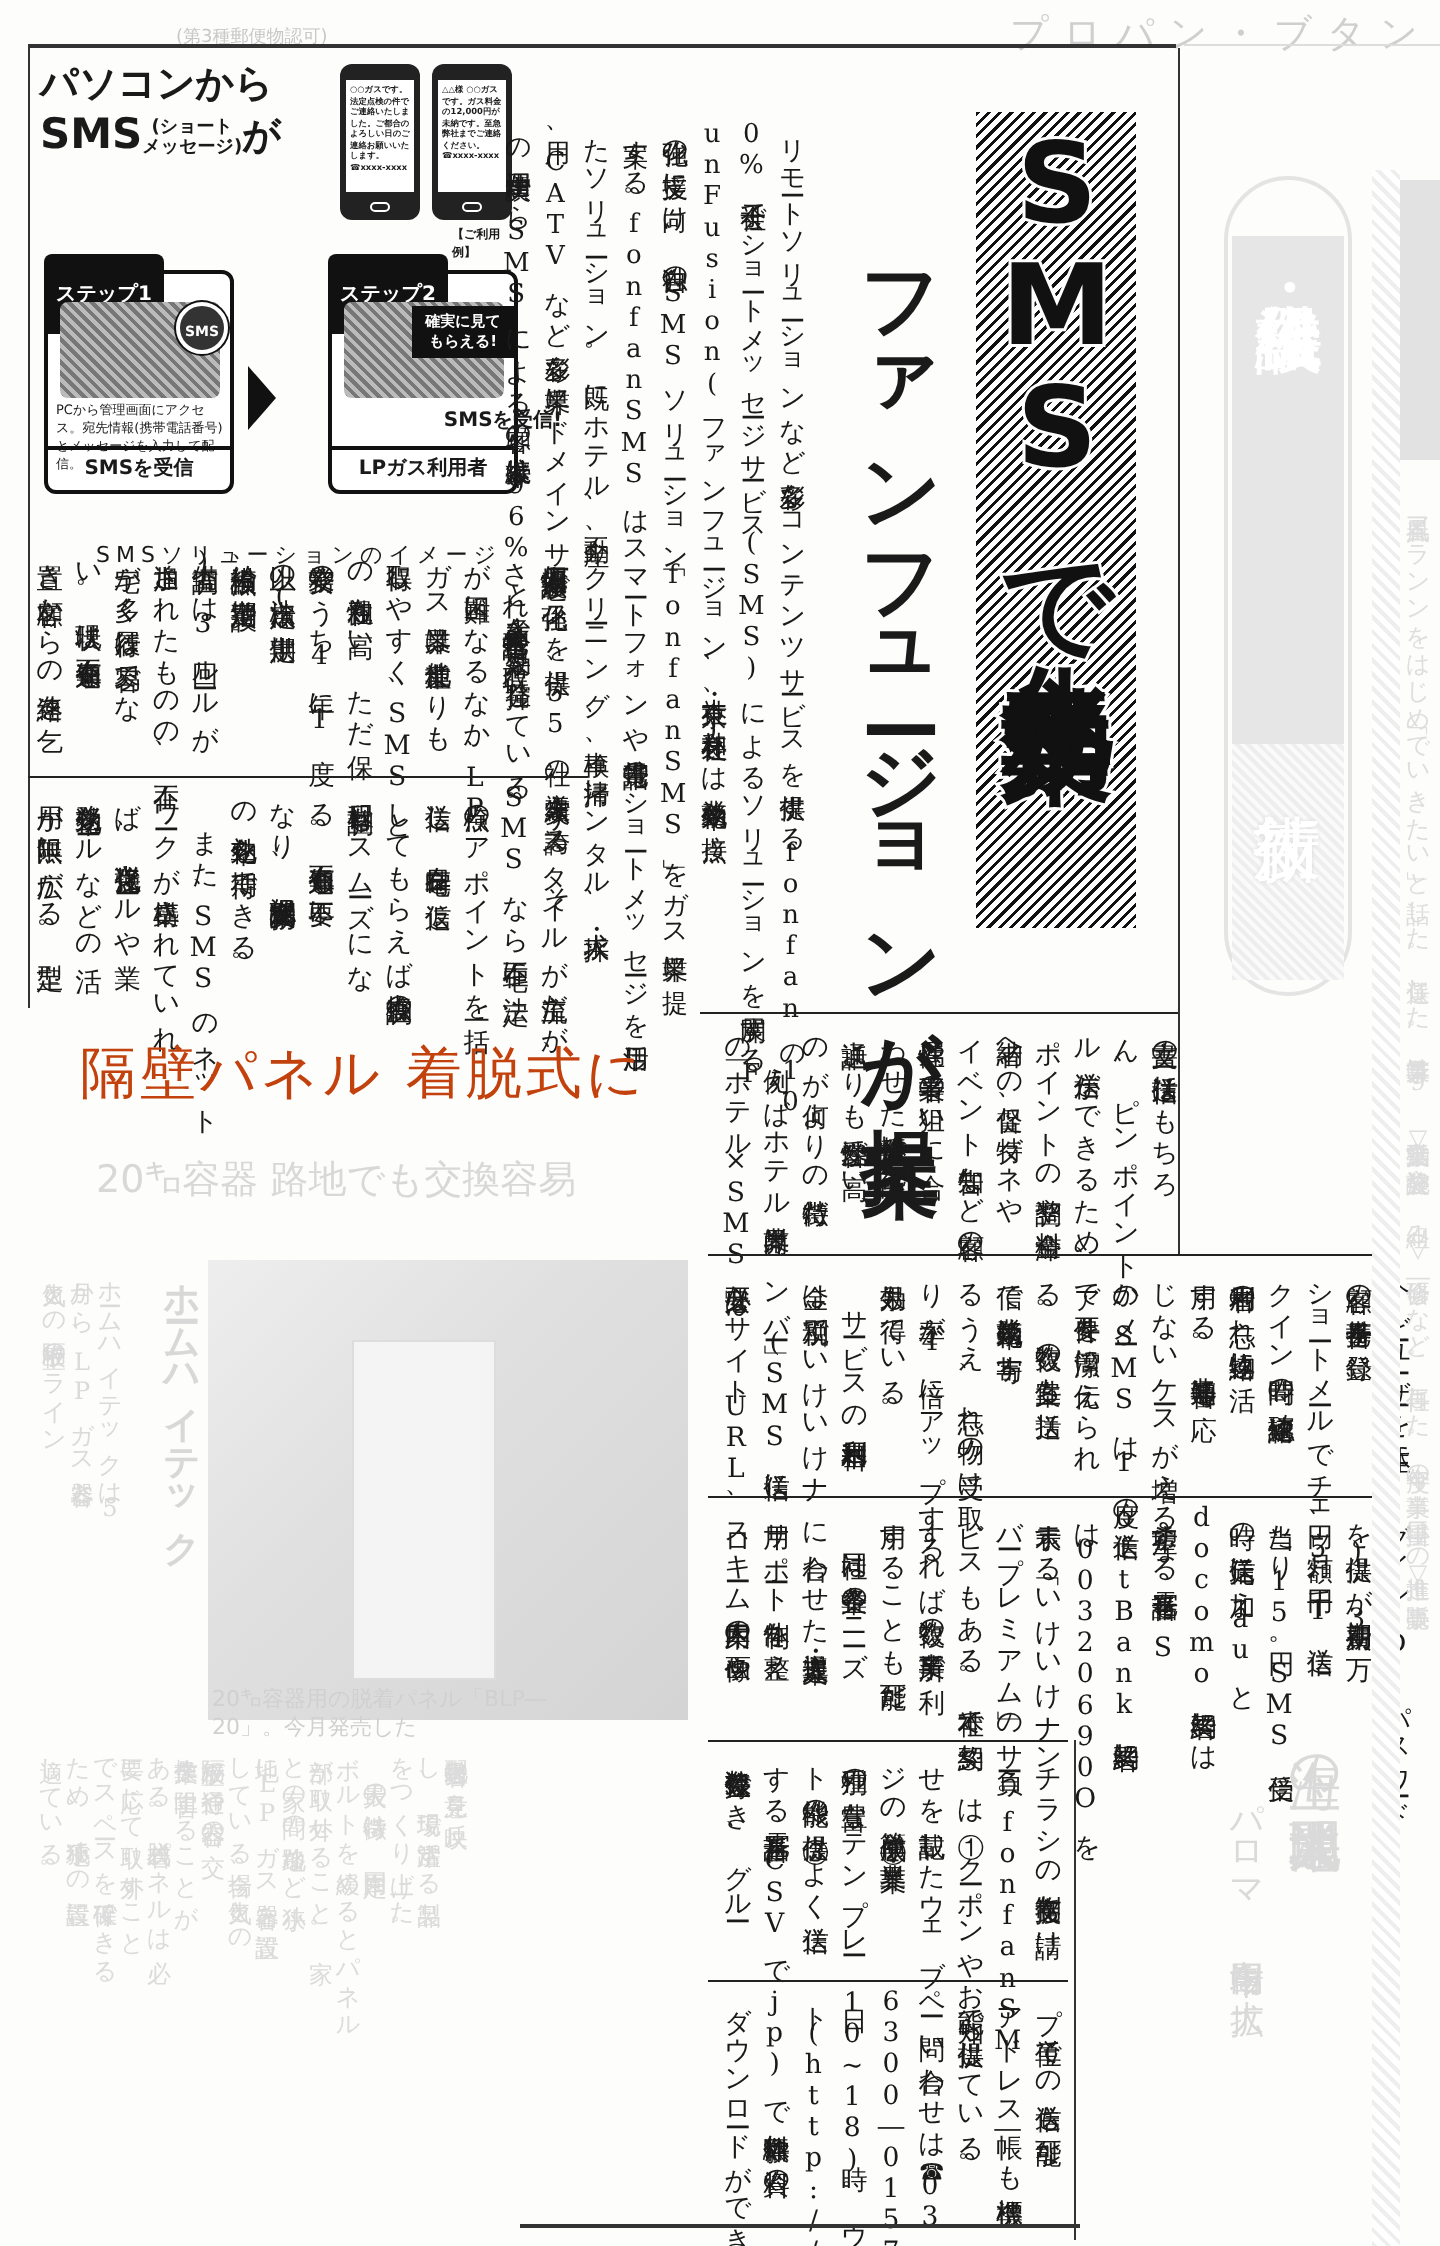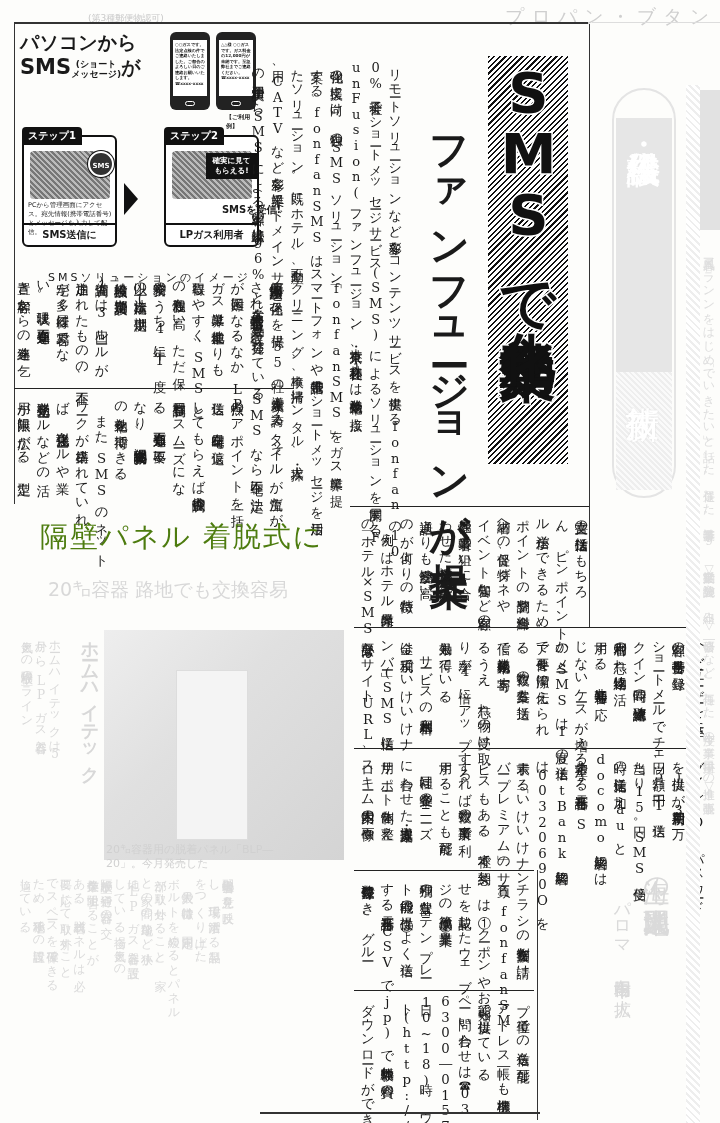--- a/index.html
+++ b/index.html
@@ -26,21 +26,21 @@
   #ad-headline .small-paren { font-size: 9px; line-height: 10px; display: inline-block; vertical-align: middle; text-align: center; }
   #ad-headline .underline { border-bottom: 3px double #111; }
   .phone { width: 40px; height: 78px; background: #222; border-radius: 6px; padding: 8px 3px 14px; }
   .phone .screen { background: #fff; width: 100%; height: 100%; font-size: 4.2px; line-height: 5.5px; padding: 2px; font-family: "DejaVu Sans", sans-serif; font-weight: bold; overflow: hidden; }
   .phone .home { position: absolute; bottom: 4px; left: 15px; width: 10px; height: 5px; border: 1px solid #fff; border-radius: 3px; }
   #phone-1 { left: 150px; top: 4px; }
   #phone-2 { left: 196px; top: 4px; }
   #usage-example { left: 206px; top: 85px; font-size: 6px; font-weight: bold; font-family: "DejaVu Sans", sans-serif; }
 
   .step { width: 95px; height: 112px; border: 2px solid #111; border-radius: 6px; background: #fff; }
-  .step-label { position: absolute; top: -10px; left: -2px; background: #111; color: #fff; font-size: 10px; font-weight: bold; padding: 2px 6px; border-radius: 4px 4px 0 0; font-family: "DejaVu Sans", sans-serif; }
+  .step-label { position: absolute; top: -10px; left: -2px; background: #111; color: #fff; font-size: 10px; font-weight: bold; padding: 13px 6px; border-radius: 4px 4px 0 0; font-family: "DejaVu Sans", sans-serif; }
   .step-art { position: absolute; left: 6px; top: 14px; width: 80px; height: 48px; background: repeating-linear-gradient(45deg, #777 0 2px, #bbb 2px 4px); border-radius: 4px; }
   .step-desc { position: absolute; left: 4px; top: 64px; font-size: 6.5px; line-height: 9px; font-weight: normal; font-family: "DejaVu Sans", sans-serif; }
   .step-footer { position: absolute; left: 0; bottom: 0; width: 100%; height: 22px; border-top: 2px solid #111; text-align: center; font-size: 10px; font-weight: bold; line-height: 20px; font-family: "DejaVu Sans", sans-serif; }
   #step-1 { left: 2px; top: 107px; }
   #step-2 { left: 144px; top: 107px; }
   #step-arrow { left: 104px; top: 155px; width: 0; height: 0; border-top: 16px solid transparent; border-bottom: 16px solid transparent; border-left: 14px solid #111; }
   #sms-badge { left: 64px; top: 14px; width: 26px; height: 26px; border-radius: 50%; background: #333; color: #fff; font-size: 7px; font-weight: bold; text-align: center; line-height: 26px; font-family: "DejaVu Sans", sans-serif; border: 2px solid #fff; box-shadow: 0 0 0 1px #111; }
   #bubble { left: 40px; top: 16px; background: #111; color: #fff; font-size: 7.5px; font-weight: bold; padding: 3px 5px; line-height: 10px; font-family: "DejaVu Sans", sans-serif; text-align: center; }
   #sms-received { position: absolute; left: 0; width: 100%; top: 66px; text-align: center; font-size: 10px; font-weight: bold; font-family: "DejaVu Sans", sans-serif; margin-left: 40px; }
 
@@ -63,21 +63,21 @@
   #col-d { left: 358px; top: 632px; height: 118px; }
   #rule-de { left: 354px; top: 748px; width: 336px; }
   #col-e { left: 358px; top: 752px; height: 118px; }
   #rule-ef { left: 354px; top: 870px; width: 180px; }
   #col-f { left: 358px; top: 874px; height: 116px; }
   #rule-fg { left: 354px; top: 990px; width: 180px; }
   #col-g { left: 358px; top: 994px; height: 116px; }
   #rule-bottom { left: 260px; top: 1112px; width: 280px; height: 2px; background: #333; }
   #vline-lower { left: 589px; top: 506px; width: 1px; height: 122px; background: #333; }
   #vline-bottom { left: 537px; top: 870px; width: 1px; height: 250px; background: #333; }
-  #faded-head1 { left: 40px; top: 518px; font-size: 28px; color: #4d7c0f; font-family: "DejaVu Serif", serif; letter-spacing: 2px; }
+  #faded-head1 { left: 40px; top: 518px; font-size: 28px; color: #c2410c; font-family: "DejaVu Serif", serif; letter-spacing: 2px; }
   #faded-head2 { left: 48px; top: 577px; font-size: 19px; color: #d8d8d8; font-family: "DejaVu Sans", sans-serif; }
   #faded-photo { left: 104px; top: 630px; width: 240px; height: 230px; background: linear-gradient(135deg, #eee 0%, #e0e0e0 40%, #d4d4d4 100%); }
   #faded-photo-panel { left: 176px; top: 670px; width: 72px; height: 170px; background: #f4f4f4; border: 1px solid #ddd; }
   #faded-company { left: 78px; top: 630px; font-size: 18px; color: #d8d8d8; font-weight: bold; font-family: "DejaVu Sans", sans-serif; }
   #faded-lead { left: 20px; top: 632px; font-size: 12px; line-height: 14px; color: #dadada; height: 110px; }
   #faded-caption { left: 106px; top: 843px; font-size: 11px; line-height: 14px; color: #d0d0d0; font-family: "DejaVu Sans", sans-serif; }
   #faded-body { left: 18px; top: 870px; height: 240px; font-size: 12px; line-height: 13.5px; color: #dcdcdc; }
   #section-pill { left: 612px; top: 88px; width: 64px; height: 410px; border: 2px solid #e4e4e4; border-radius: 32px 32px 32px 32px; }
   #section-top-bg { left: 616px; top: 118px; width: 56px; height: 262px; background: #e6e6e6; }
   #section-title { left: 623px; top: 126px; font-size: 34px; line-height: 42px; color: #fff; font-family: "DejaVu Sans", sans-serif; }
@@ -115,21 +115,21 @@
     <div class="screen">△△様 ○○ガスです。ガス料金の12,000円が未納です。至急弊社までご連絡ください。☎xxxx-xxxx</div>
     <div class="home"></div>
   </div>
   <div class="abs" id="usage-example">【ご利用例】</div>
 
   <div class="abs step" id="step-1">
     <div class="step-label">ステップ1</div>
     <div class="step-art"></div>
     <div class="abs" id="sms-badge">SMS</div>
     <div class="step-desc">PCから管理画面にアクセス。宛先情報(携帯電話番号)とメッセージを入力して配信。</div>
-    <div class="step-footer">SMS送信に</div>
+    <div class="step-footer">SMSを受信</div>
   </div>
   <div class="abs" id="step-arrow"></div>
   <div class="abs step" id="step-2">
     <div class="step-label">ステップ2</div>
     <div class="step-art"></div>
     <div class="abs" id="bubble">確実に見てもらえる!</div>
     <div id="sms-received">SMSを受信!</div>
     <div class="step-footer">LPガス利用者</div>
   </div>
 </div>

